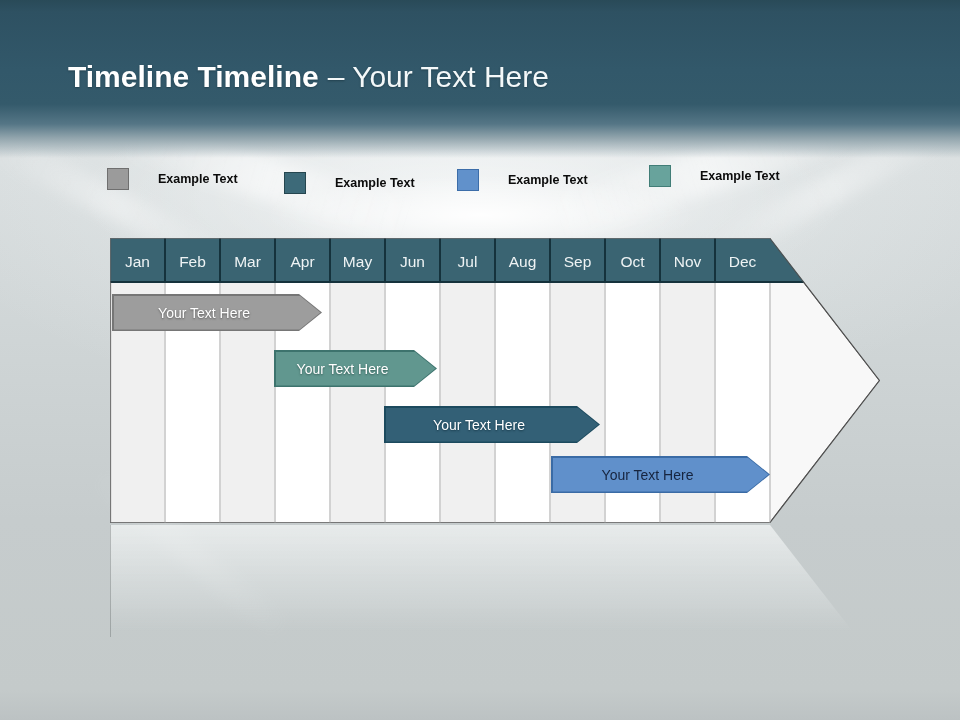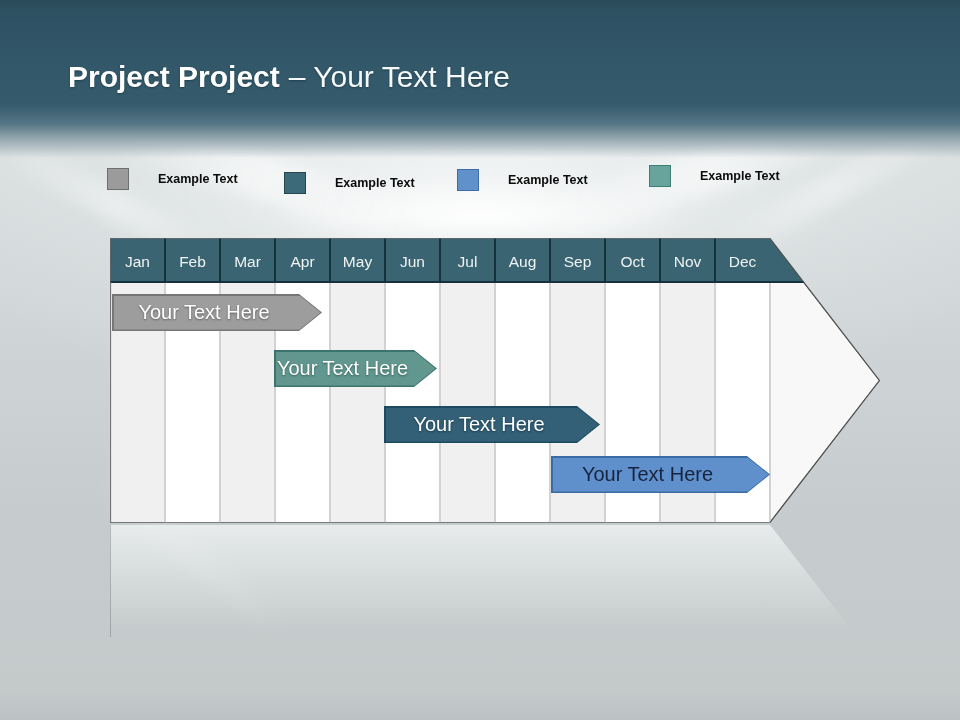--- a/index.html
+++ b/index.html
@@ -56,21 +56,21 @@
   .chart{position:absolute;left:110px;top:238px;width:770px;height:285px;z-index:3;}
   .chart svg{display:block;}
 
   
   .bar{position:absolute;z-index:4;height:37px;}
   .bar-outer{position:absolute;inset:0;
     clip-path:polygon(0 0,calc(100% - 23px) 0,100% 50%,calc(100% - 23px) 100%,0 100%);}
   .bar-inner{position:absolute;inset:1.5px;
     clip-path:polygon(0 0,calc(100% - 21px) 0,100% 50%,calc(100% - 21px) 100%,0 100%);}
   .bar-label{position:absolute;inset:0;display:flex;align-items:center;justify-content:center;
-    padding-right:26px;font-size:20px;white-space:nowrap;}
+    padding-right:26px;font-size:14px;white-space:nowrap;}
   .bar-0{left:112px;top:294px;width:210px;}
   .bar-0 .bar-outer{background:#767676;} .bar-0 .bar-inner{background:#9d9d9d;}
   .bar-0 .bar-label{color:#fff;text-shadow:0 1px 2px rgba(70,70,70,0.75);}
   .bar-1{left:274px;top:350px;width:163px;}
   .bar-1 .bar-outer{background:#3d736d;} .bar-1 .bar-inner{background:#61978f;}
   .bar-1 .bar-label{color:#fff;text-shadow:0 1px 2px rgba(40,75,70,0.75);}
   .bar-2{left:384px;top:406px;width:216px;}
   .bar-2 .bar-outer{background:#1c4a5e;} .bar-2 .bar-inner{background:#336076;}
   .bar-2 .bar-label{color:#fff;text-shadow:0 1px 2px rgba(15,45,60,0.8);}
   .bar-3{left:551px;top:456px;width:219px;}
@@ -91,21 +91,21 @@
 <div class="bg"></div>
 <div class="beam beam-l1"></div>
 <div class="beam beam-l2"></div>
 <div class="beam beam-r1"></div>
 <div class="beam beam-r2"></div>
 <div class="beam beam-b1"></div>
 
 <div class="header-band"></div>
 
 <div class="slide-title">
-  <span class="t-bold">Project Project</span><span class="t-reg">– Your Text Here</span>
+  <span class="t-bold">Timeline Timeline</span><span class="t-reg">– Your Text Here</span>
 </div>
 
 <div class="legend-item li-0">
   <span class="legend-swatch sw-0"></span>
   <span class="legend-label">Example Text</span>
 </div>
 <div class="legend-item li-1">
   <span class="legend-swatch sw-1"></span>
   <span class="legend-label">Example Text</span>
 </div>

